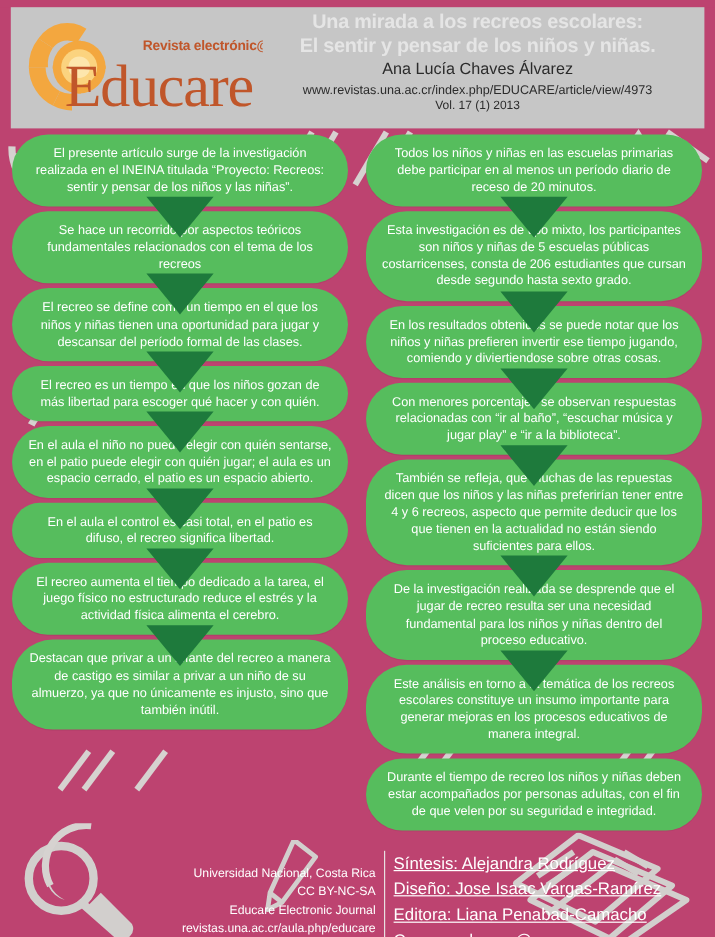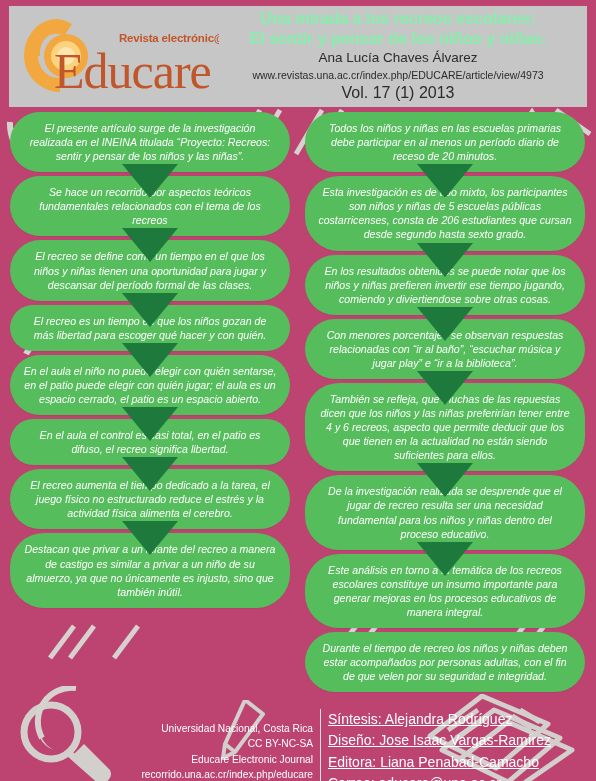--- a/index.html
+++ b/index.html
@@ -27,47 +27,46 @@
   .logo-wrap{
     position:absolute;left:14px;top:12px;width:205px;height:86px;
   }
   .logo-wrap svg{display:block;}
   .head-text{
     position:absolute;left:222px;top:8px;width:352px;
     text-align:center;color:#1a1a1a;
   }
   .head-title{
     font-size:16.5px;font-weight:bold;line-height:1.22;letter-spacing:-.2px;
-    color:#86efac;
+    color:#e5e5e5;
   }
   .head-author{
     font-size:13.5px;line-height:1.3;margin-top:1px;color:#2b2b2b;font-weight:normal;
   }
   .head-url{font-size:10.5px;line-height:1.35;margin-top:1px;color:#2b2b2b;}
-  .head-vol{font-size:16px;line-height:1.35;color:#2b2b2b;text-align:center;}
+  .head-vol{font-size:10px;line-height:1.35;color:#2b2b2b;text-align:center;}
 
   
   .col{position:absolute;top:112px;width:280px;}
   .col-left{left:10px;}
   .col-right{left:305px;}
 
   .node{position:relative;margin-bottom:4px;}
   .box{
     position:relative;
     background:#56bd5d;
     border-radius:34px;
     color:#ffffff;
     text-align:center;
     padding:9px 13px;
     font-size:10.6px;
     line-height:1.33;
     box-sizing:border-box;
     z-index:2;
     box-shadow:0 1px 0 rgba(0,0,0,.05);
-    font-style:italic;
   }
   .arrow{
     position:absolute;left:50%;transform:translateX(-50%);
     bottom:-26px;
     width:0;height:0;
     border-left:28px solid transparent;
     border-right:28px solid transparent;
     border-top:34px solid #1e7a3c;
     z-index:3;
   }
@@ -316,21 +315,21 @@
       <div class="arrow"></div>
     </div>
   </div>
 
   <div class="footer">
     <div class="footer-inner">
       <div class="f-left">
         <div>Universidad Nacional, Costa Rica</div>
         <div>CC BY-NC-SA</div>
         <div>Educare Electronic Journal</div>
-        <div>recorrido.una.ac.cr/index.php/educare</div>
+        <div>revistas.una.ac.cr/aula.php/educare</div>
       </div>
       <div class="f-div"></div>
       <div class="f-right">
         <div>Síntesis: Alejandra Rodríguez</div>
         <div>Diseño: Jose Isaac Vargas-Ramírez</div>
         <div>Editora: Liana Penabad-Camacho</div>
         <div>Correo: educare@una.ac.cr</div>
       </div>
     </div>
   </div>

